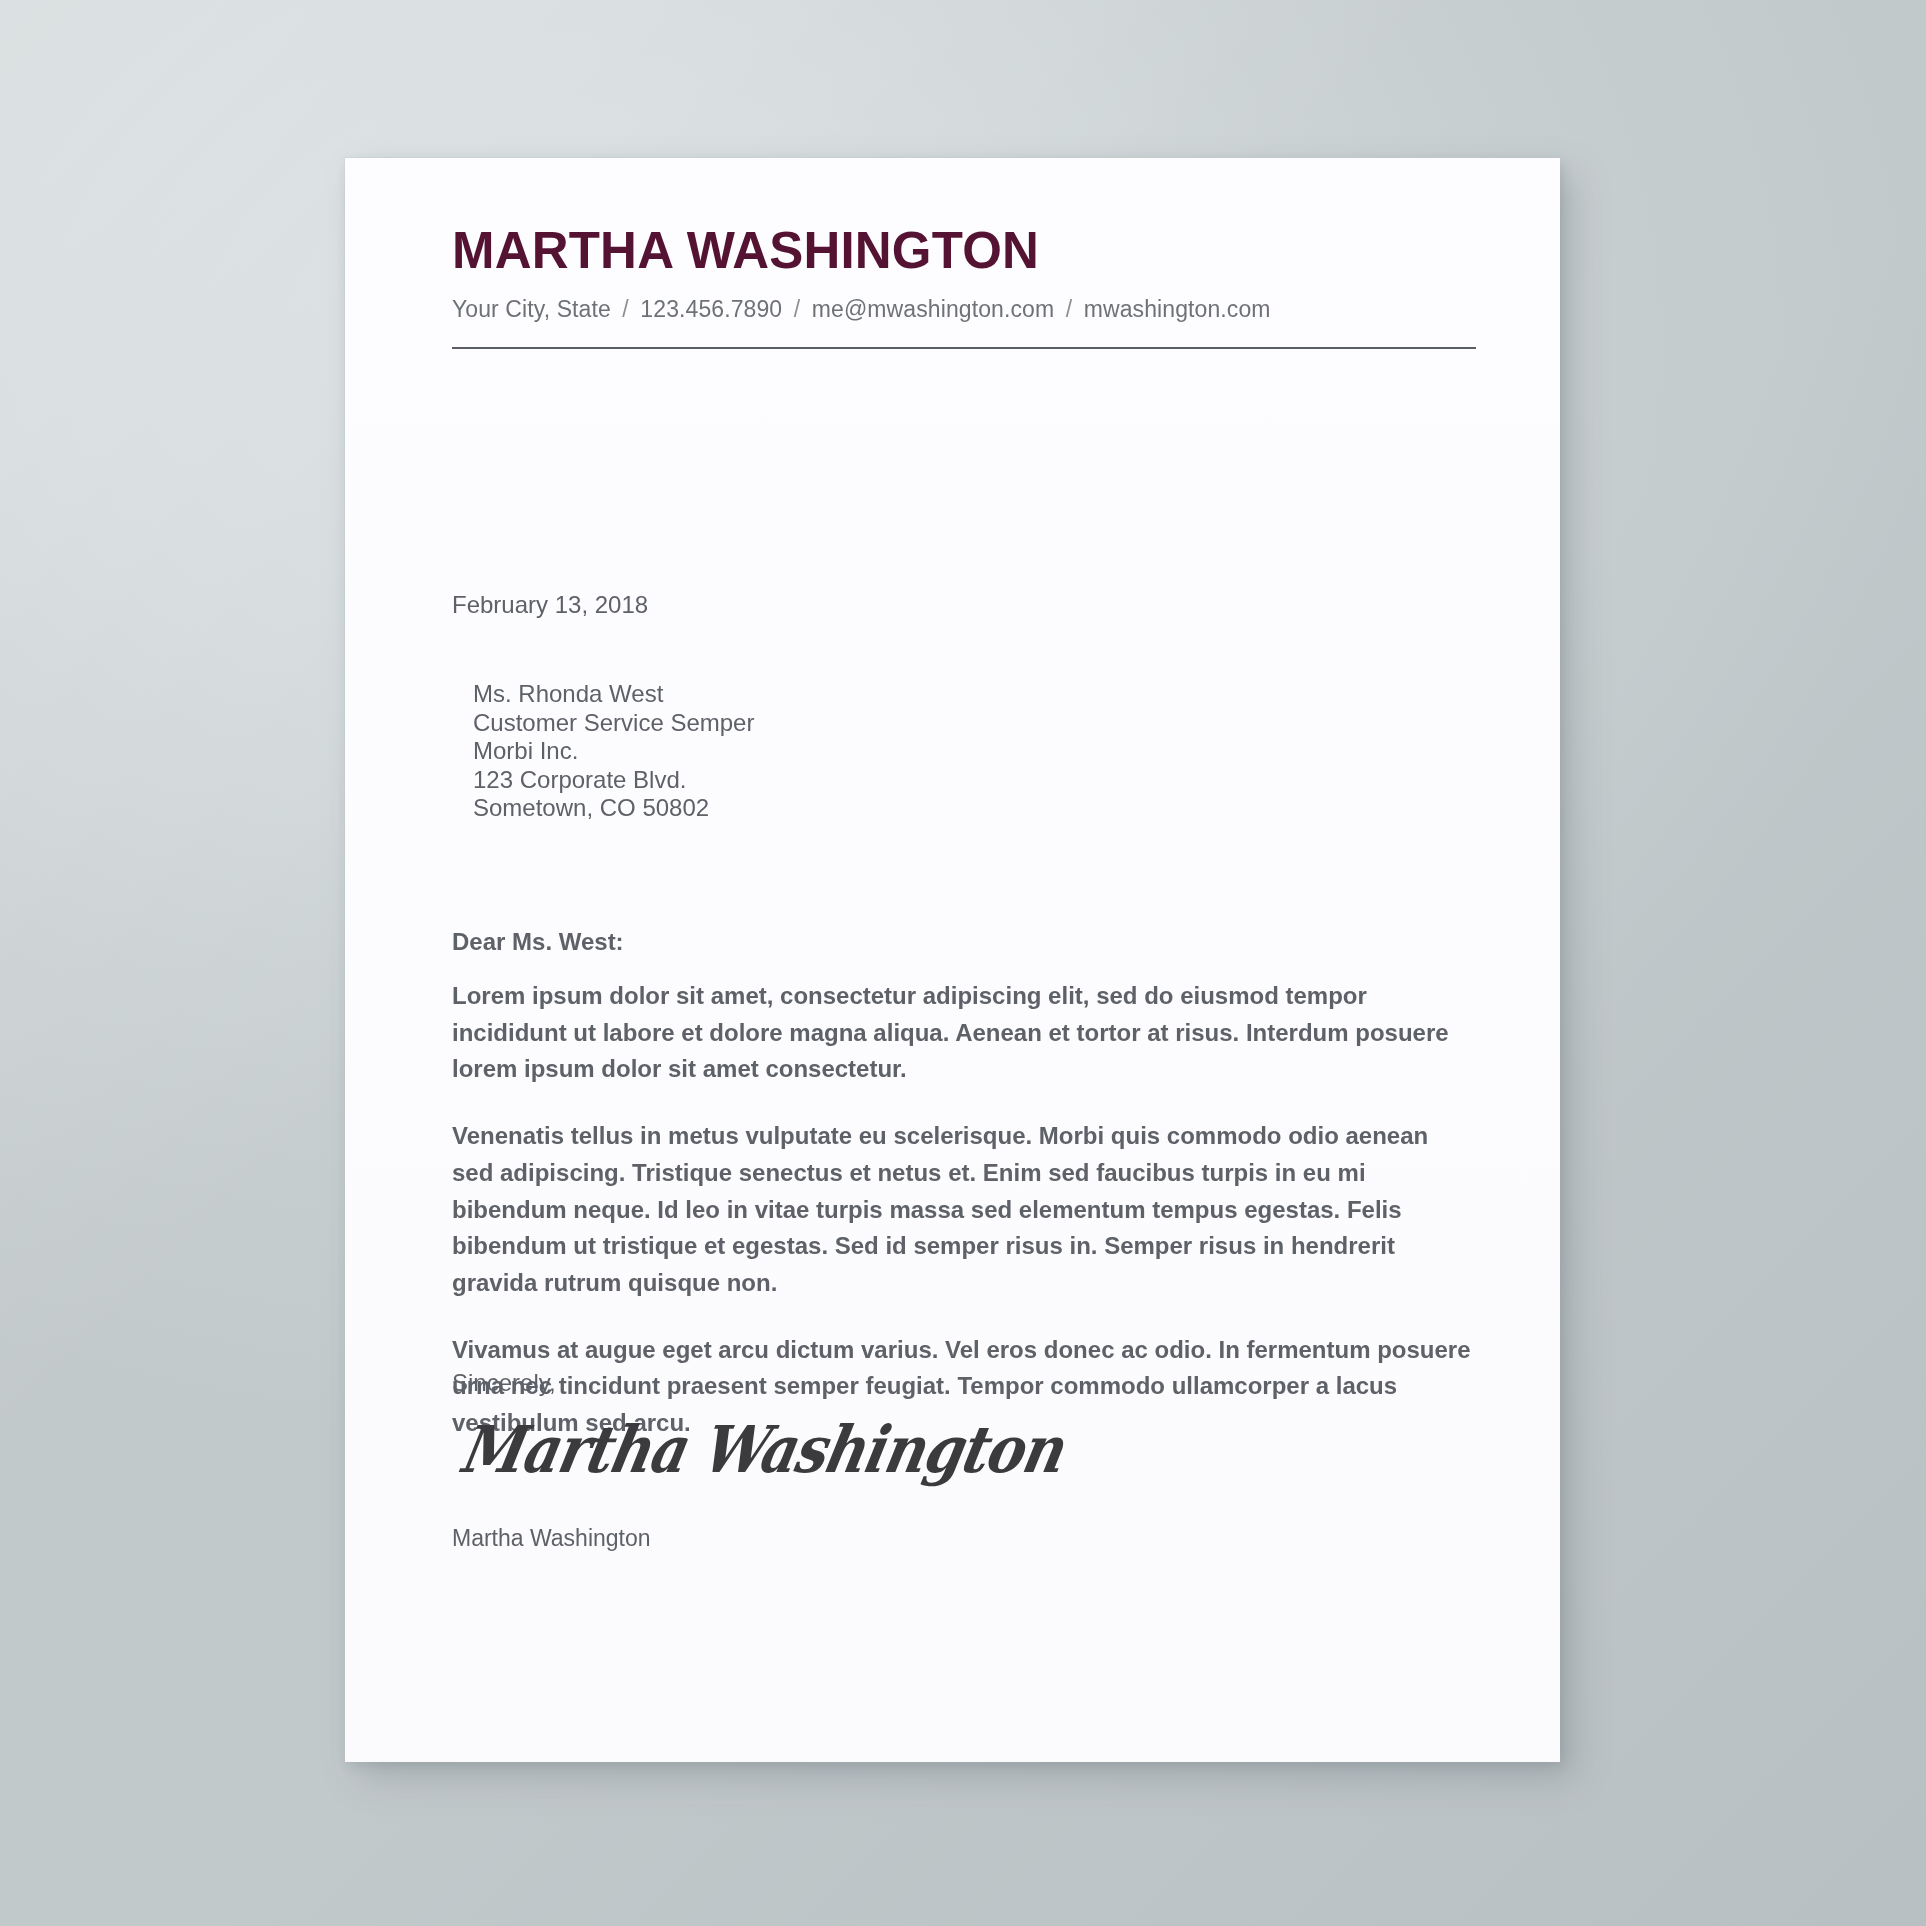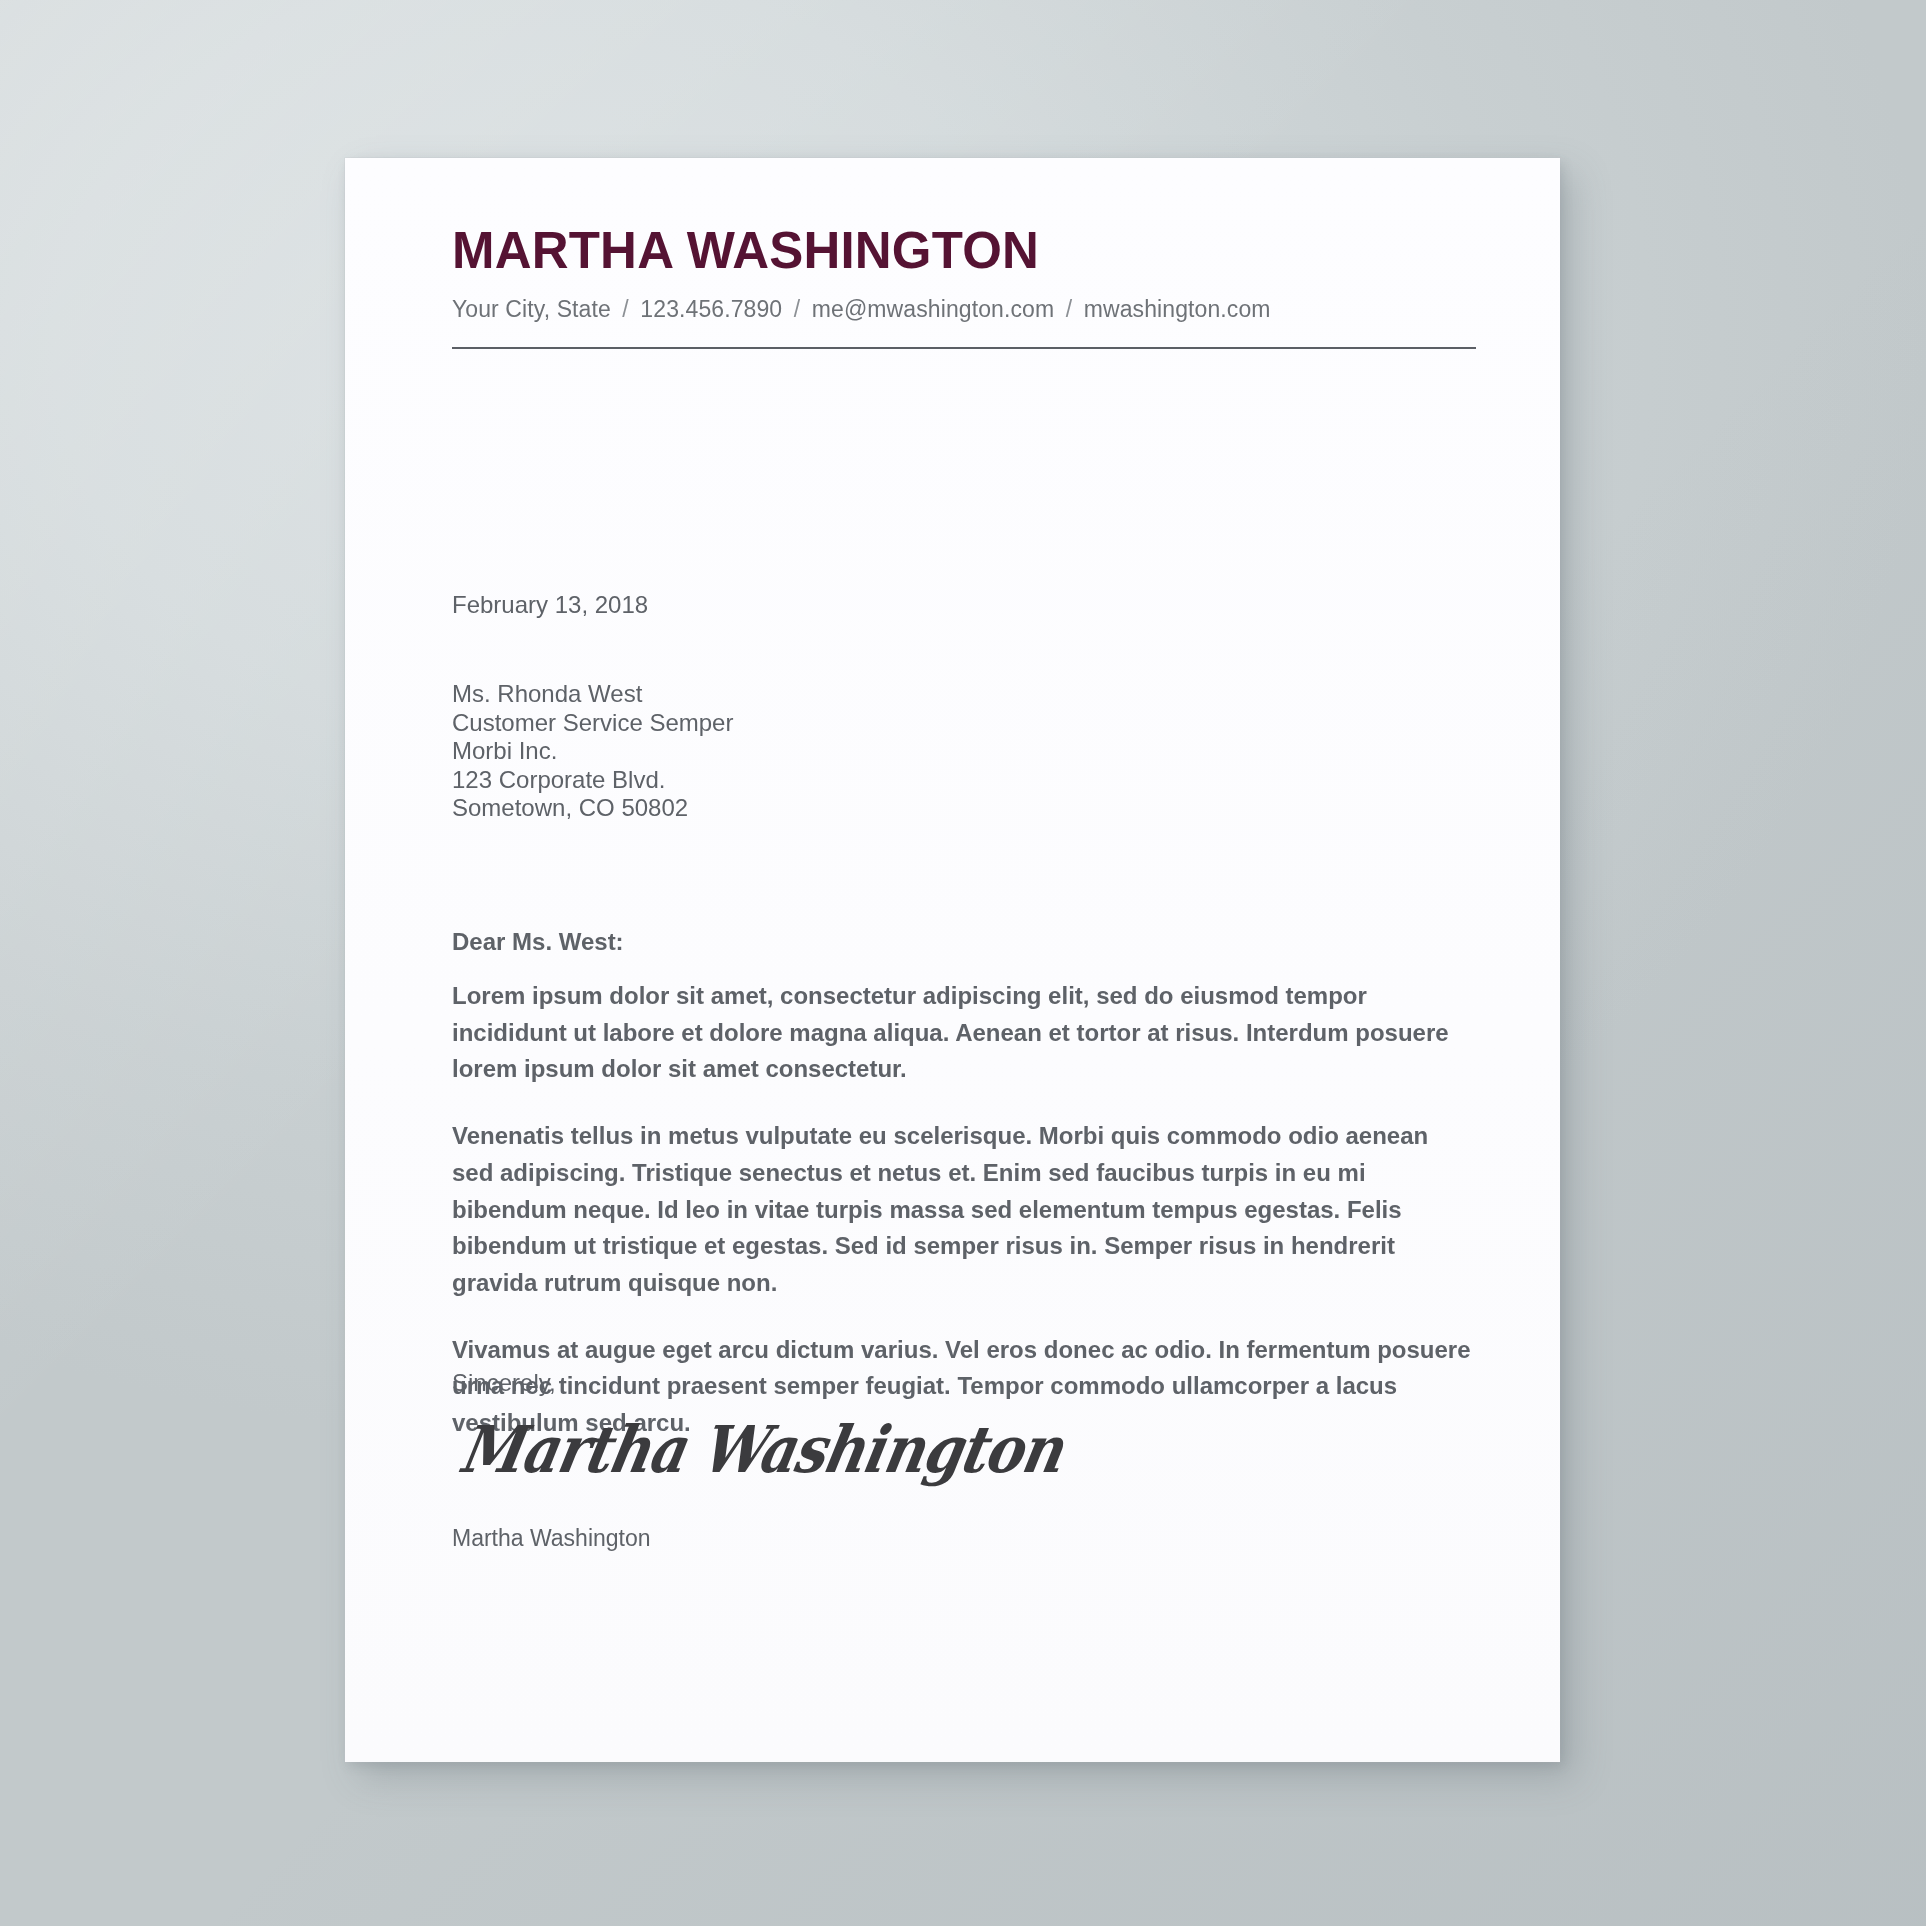--- a/index.html
+++ b/index.html
@@ -111,20 +111,21 @@
     position: absolute;
     top: 522px;
     left: 0;
     font-size: 24px;
     color: #5e6268;
   }
 
   .recipient div {
     line-height: 1.19;
     white-space: nowrap;
+    margin-left: 21px;
   }
 
   .salutation {
     position: absolute;
     top: 772px;
     left: 0;
     font-size: 24px;
     color: #5e6268;
     white-space: nowrap;
     font-weight: bold;

